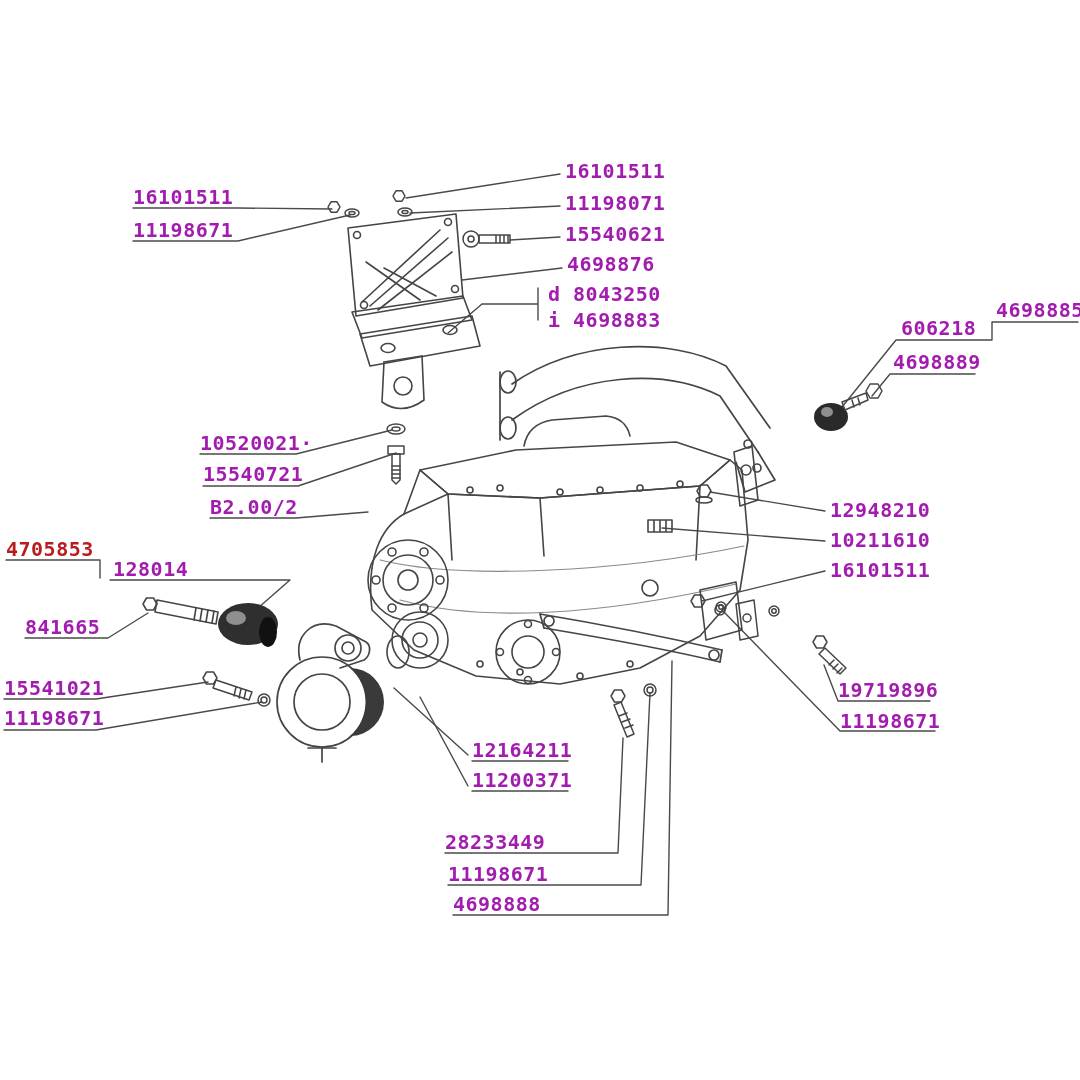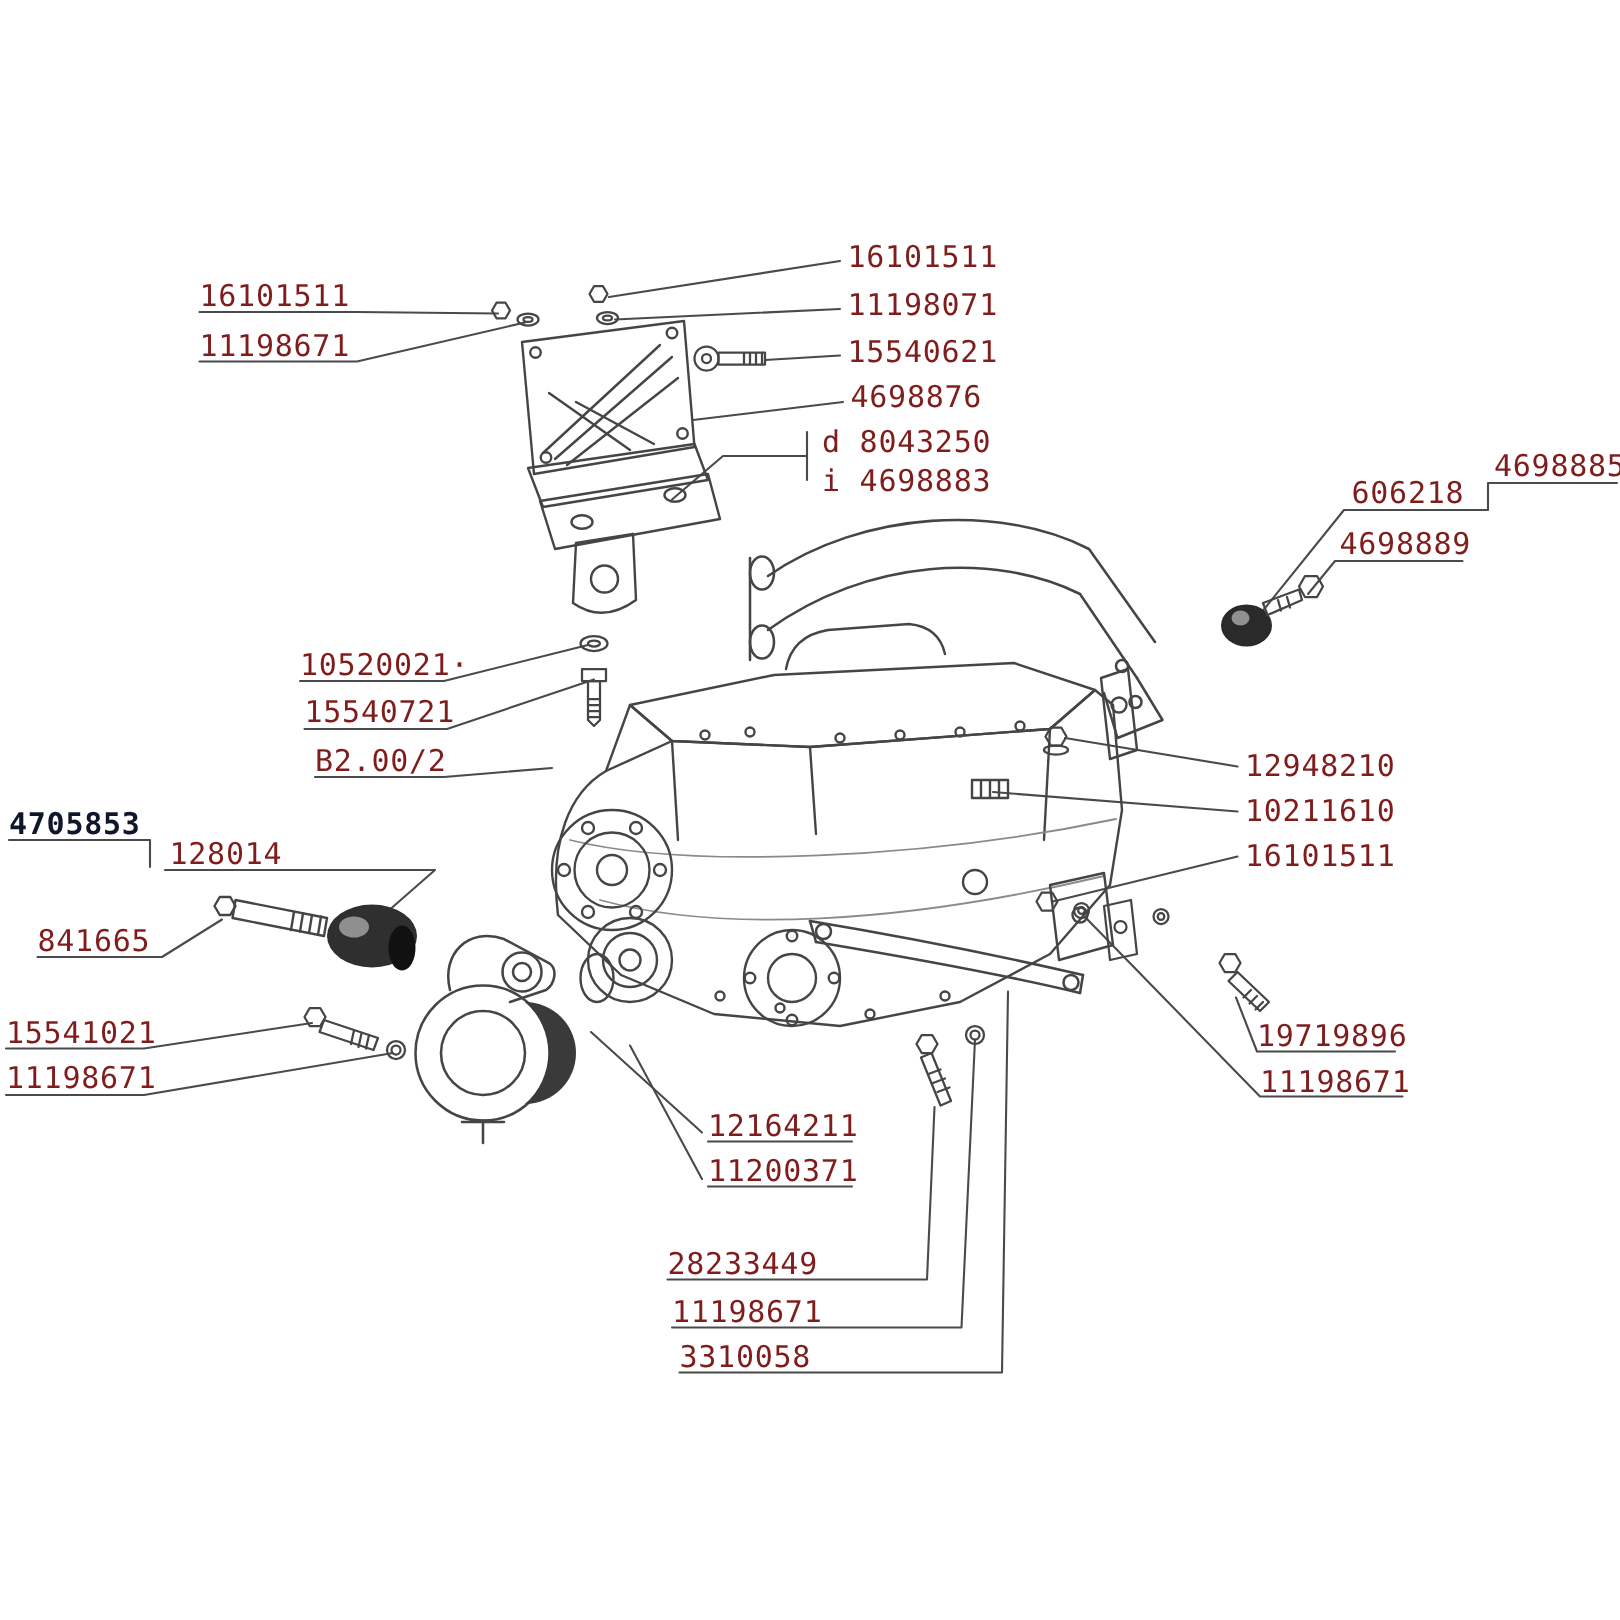--- a/index.html
+++ b/index.html
@@ -5,24 +5,24 @@
   html,body{margin:0;padding:0;background:#ffffff;}
   .canvas{
     position:relative;width:1080px;height:1080px;background:#ffffff;
     overflow:hidden;
     font-family:"DejaVu Sans Mono","Liberation Mono",monospace;
   }
   .drawing{position:absolute;left:0;top:0;width:1080px;height:1080px;}
   .lbl{
     position:absolute;
     font-size:20px;line-height:22px;
-    font-weight:400;color:#7f1d1d;
+    font-weight:700;color:#a21caf;
     letter-spacing:0.5px;white-space:pre;
   }
-  .lbl.bold{font-weight:800;color:#0f172a;}
+  .lbl.bold{font-weight:800;color:#b91c1c;}
 </style>
 </head>
 <body>
 
 <div class="canvas">
 
   <svg class="drawing" viewBox="0 0 1080 1080" stroke-linecap="round" stroke-linejoin="round">
 
     <g stroke="#4a4a4a" stroke-width="1.4" fill="none">
       <path d="M133,208 H238 L332,209"></path>
@@ -256,15 +256,15 @@
   <div class="lbl" style="left:4px;top:707px">11198671</div>
   <div class="lbl" style="left:830px;top:499px">12948210</div>
   <div class="lbl" style="left:830px;top:529px">10211610</div>
   <div class="lbl" style="left:830px;top:559px">16101511</div>
   <div class="lbl" style="left:838px;top:679px">19719896</div>
   <div class="lbl" style="left:840px;top:710px">11198671</div>
   <div class="lbl" style="left:472px;top:739px">12164211</div>
   <div class="lbl" style="left:472px;top:769px">11200371</div>
   <div class="lbl" style="left:445px;top:831px">28233449</div>
   <div class="lbl" style="left:448px;top:863px">11198671</div>
-  <div class="lbl" style="left:453px;top:893px">3310058</div>
+  <div class="lbl" style="left:453px;top:893px">4698888</div>
 
 </div>
 
 </body></html>

